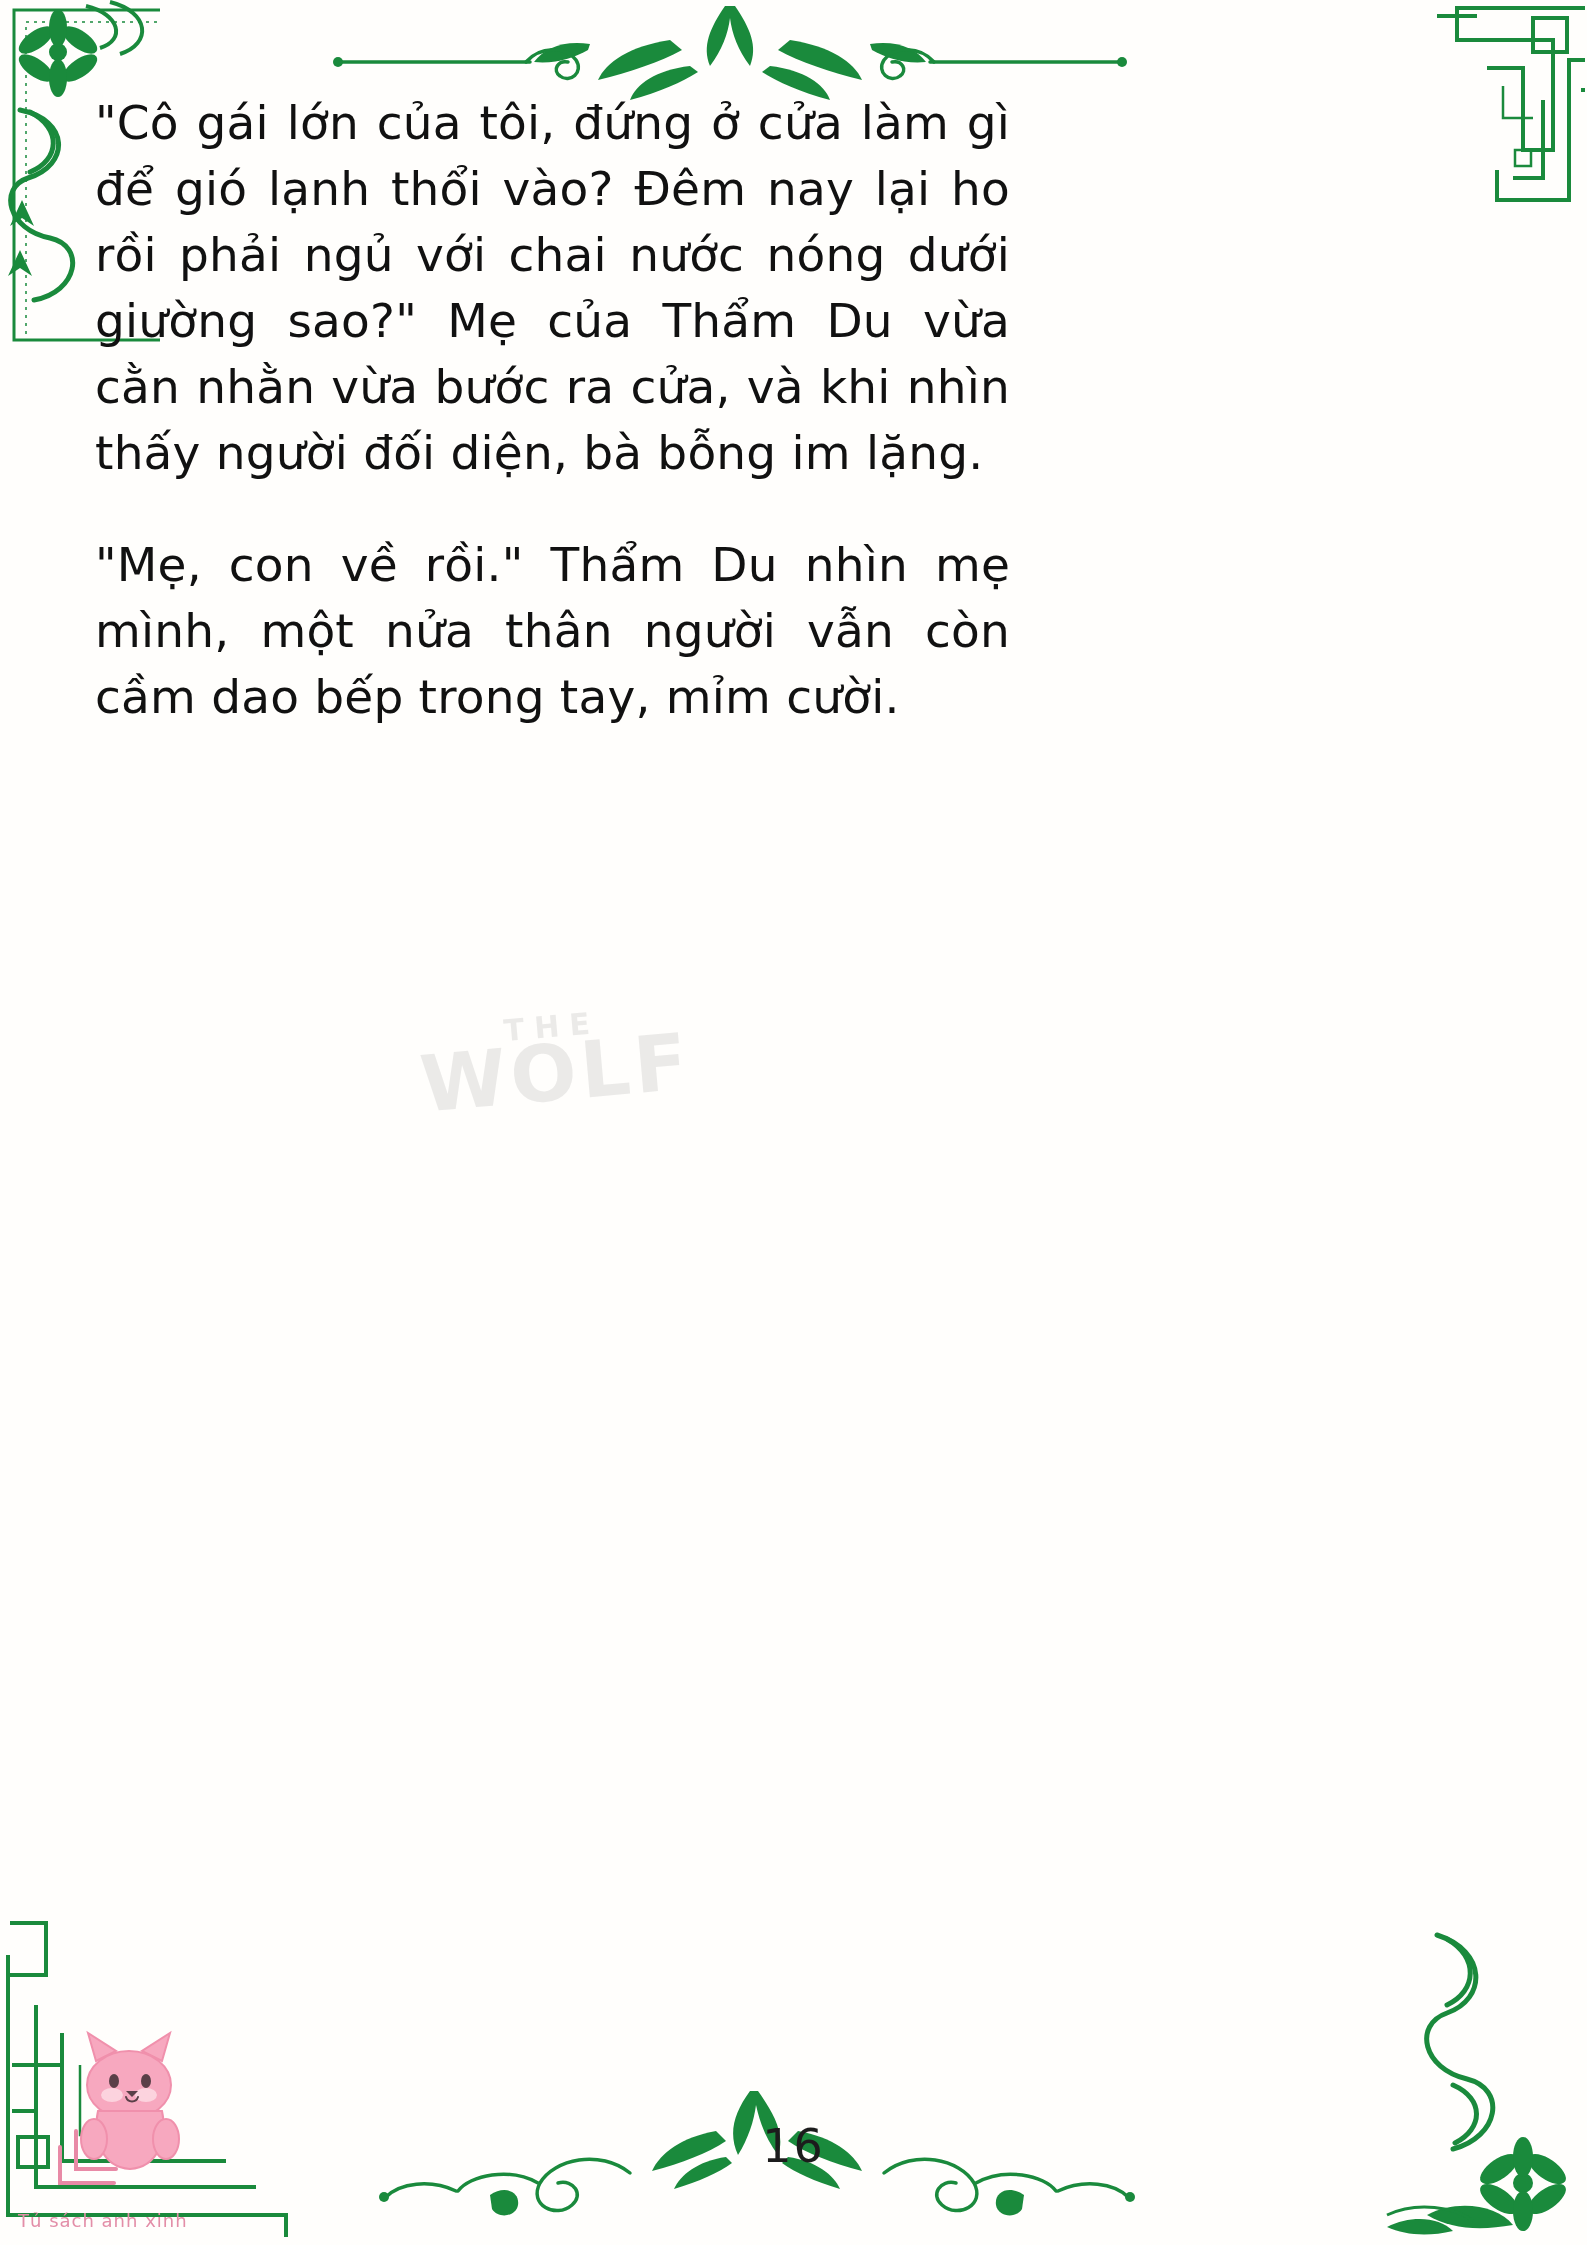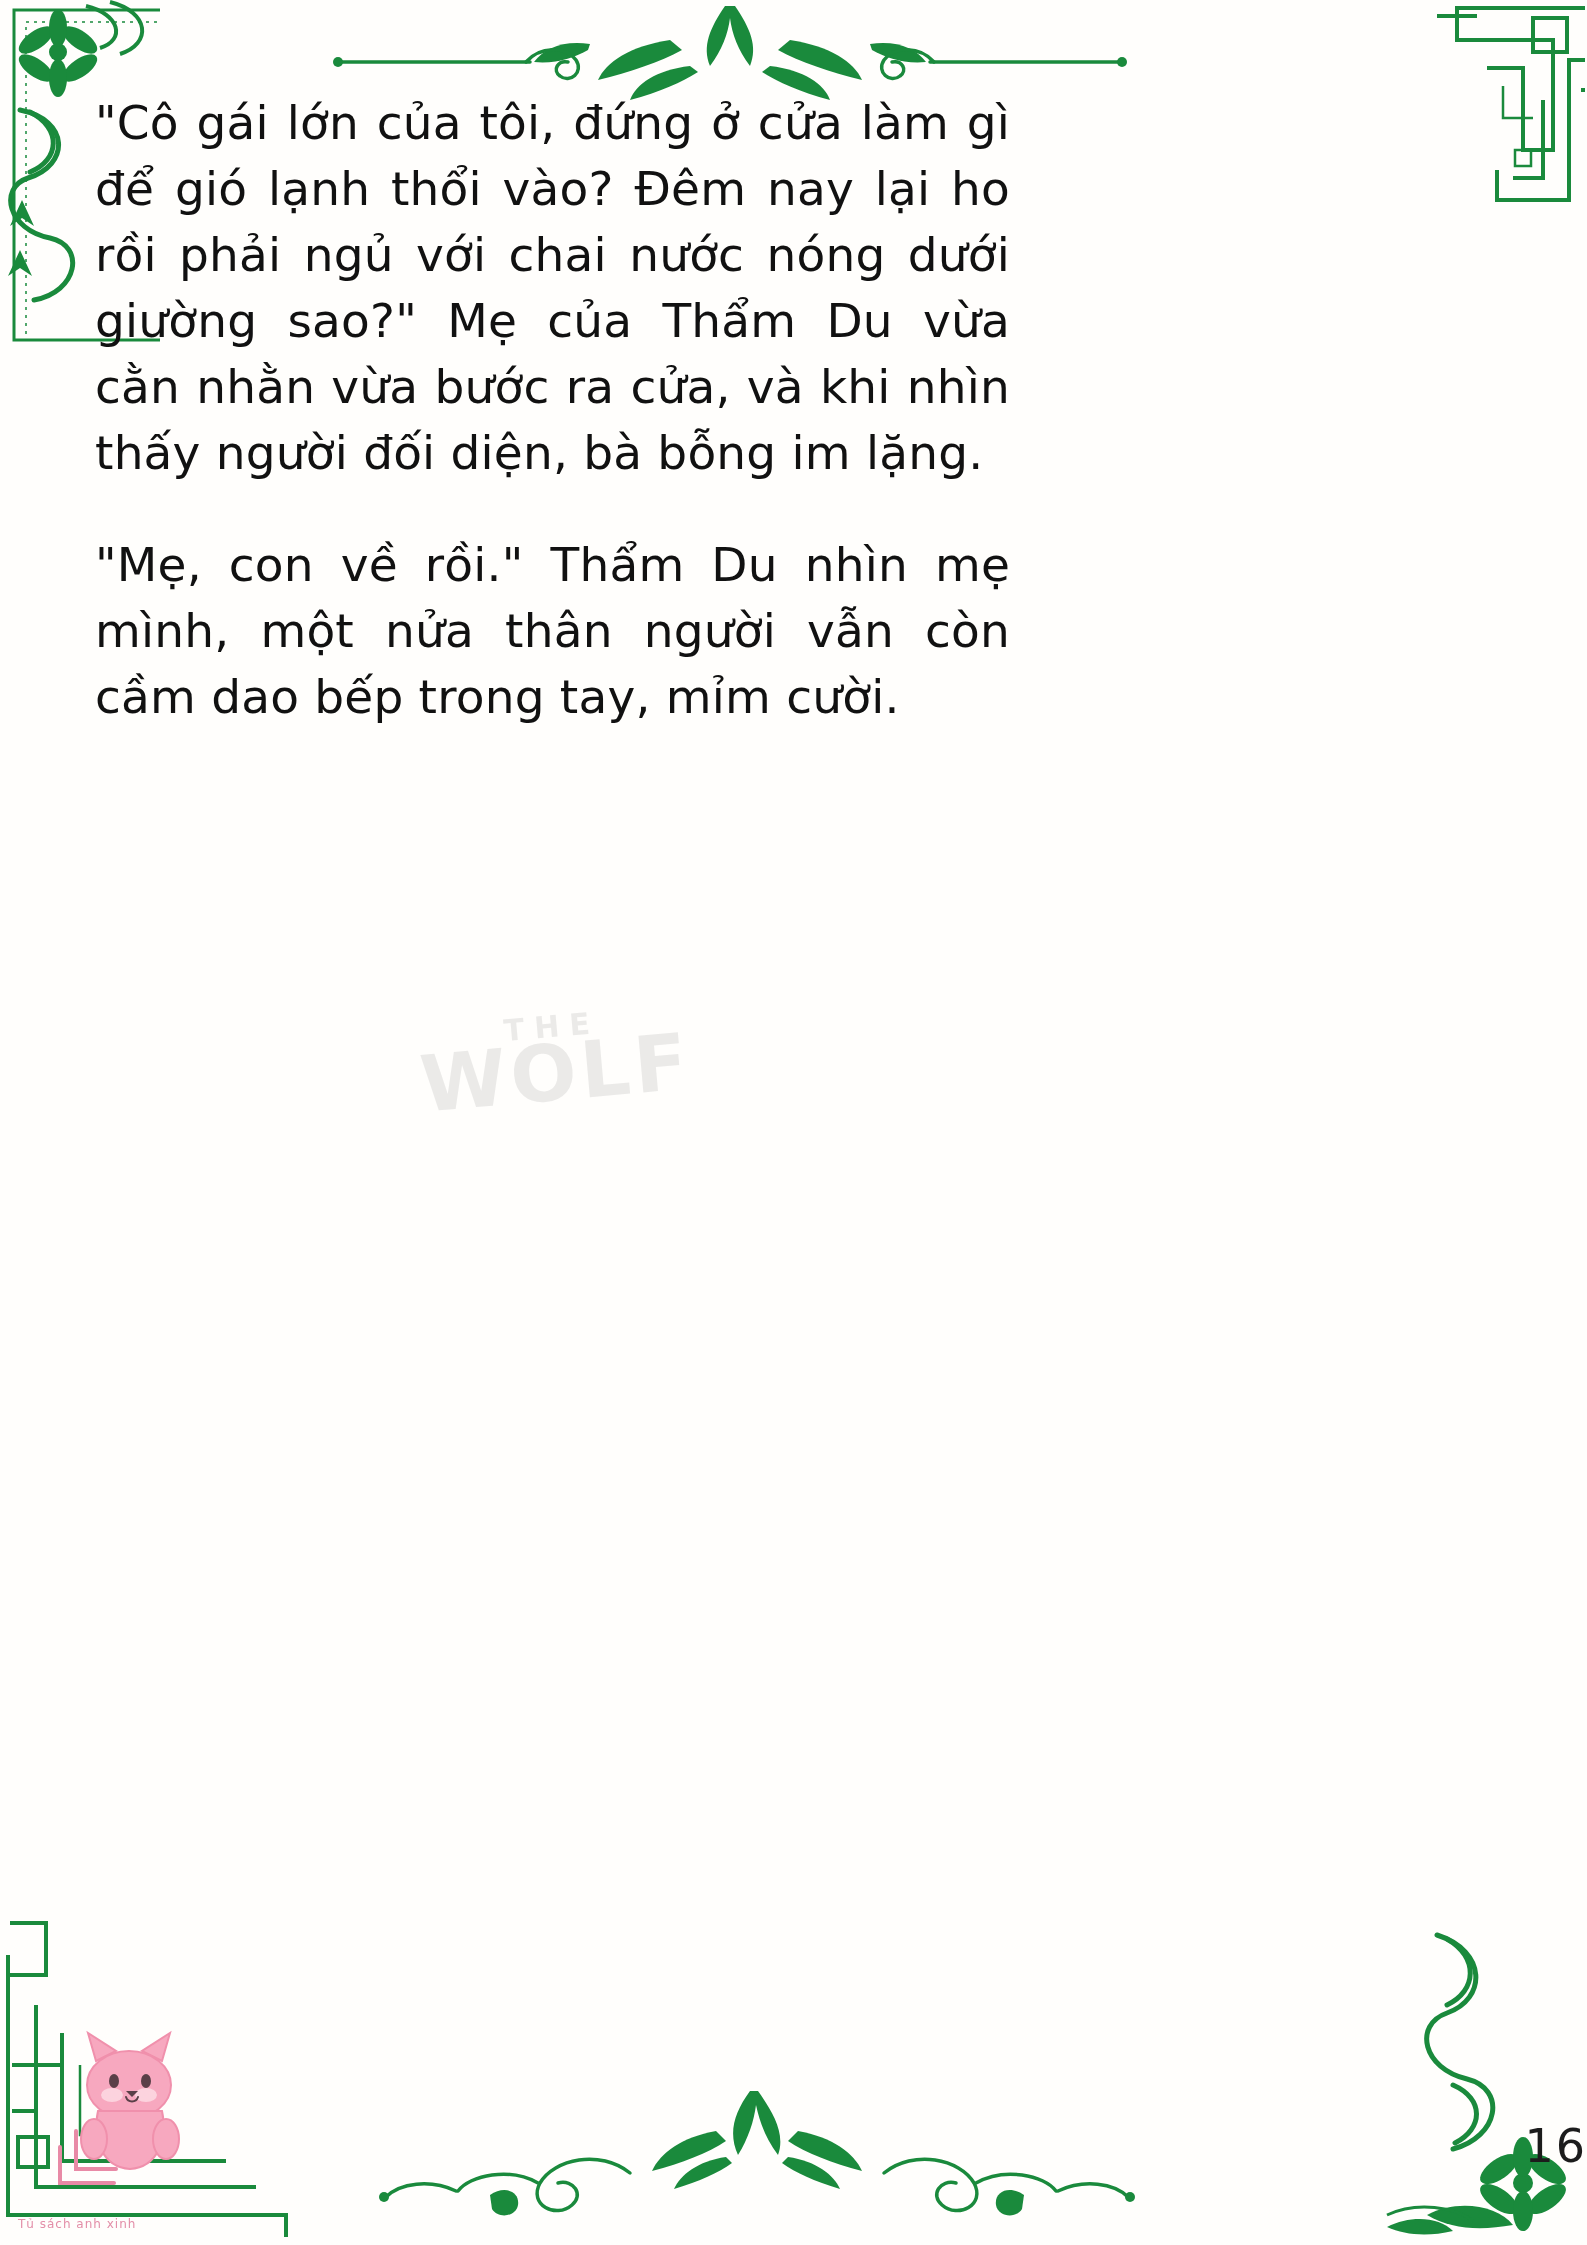--- a/index.html
+++ b/index.html
@@ -84,41 +84,41 @@
     letter-spacing: 10px;
     display: block;
   }
 
   
   .page-number {
     position: absolute;
     left: 0;
     right: 0;
     bottom: 72px;
-    text-align: right;
+    text-align: center;
     font-family: "DejaVu Sans", sans-serif;
     font-size: 46px;
     color: #1c1c1c;
     letter-spacing: 2px;
   }
 
   
   .mascot {
     position: absolute;
     left: 58px;
     bottom: 58px;
     width: 150px;
     height: 160px;
   }
   .mascot-caption {
     position: absolute;
     left: 18px;
     bottom: 14px;
     font-family: "DejaVu Sans", sans-serif;
-    font-size: 12px;
+    font-size: 18px;
     color: #e38ea8;
     letter-spacing: 1px;
   }
 </style>
 </head>
 <body>
 
 <div class="page">
 
   <div class="orn orn-tl">

